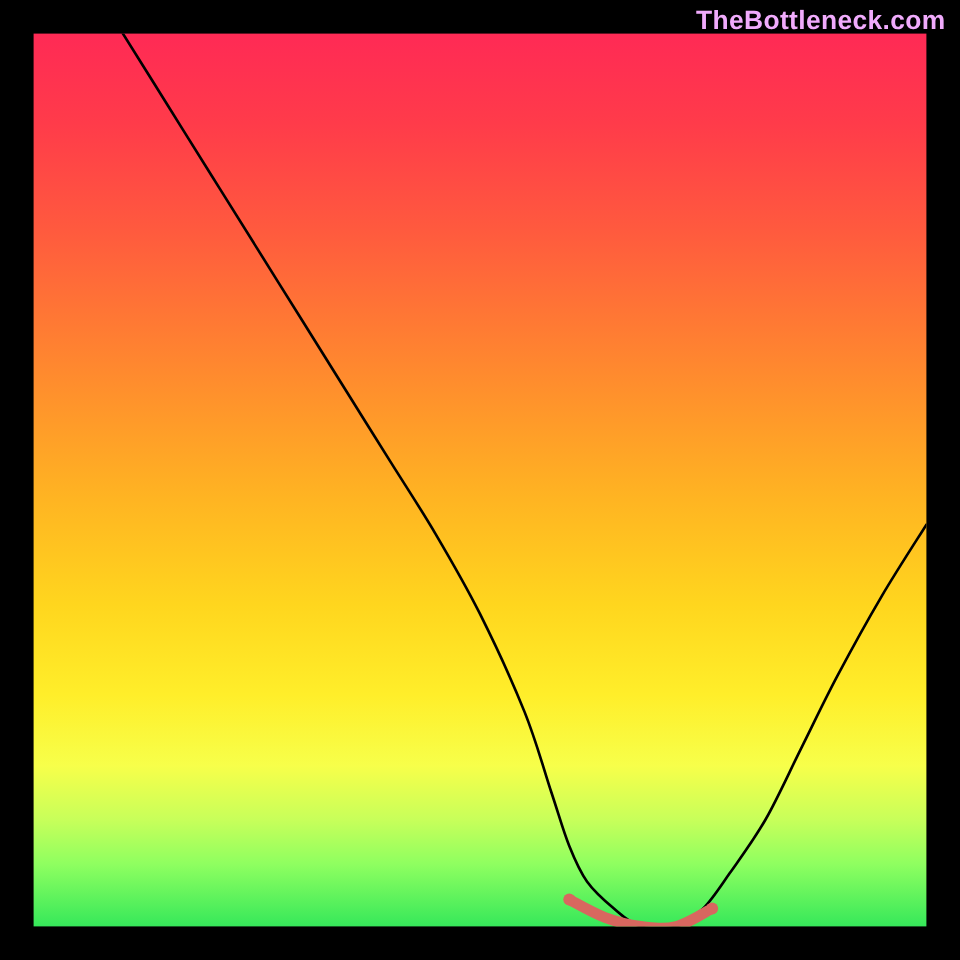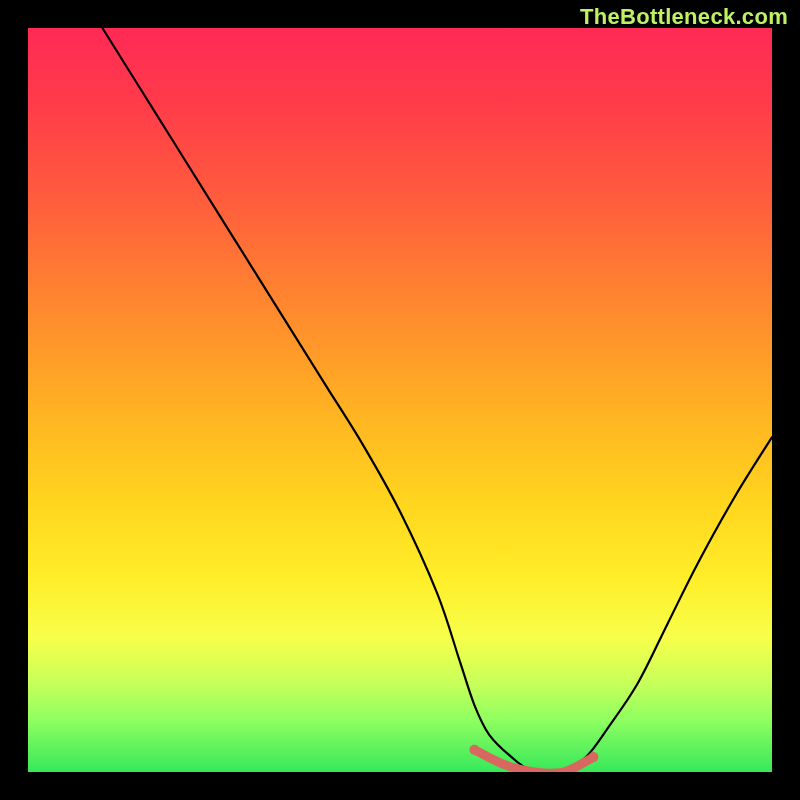--- a/index.html
+++ b/index.html
@@ -14,21 +14,21 @@
   .frame {
     position: relative;
     width: 800px;
     height: 800px;
     background: #000;
   }
   .watermark {
     position: absolute;
     top: 4px;
     right: 12px;
-    color: #bef264;
+    color: #f0abfc;
     font-size: 22px;
     font-weight: 600;
     letter-spacing: 0.3px;
     user-select: none;
   }
   .plot {
     position: absolute;
     left: 28px;
     top: 28px;
     width: 744px;

